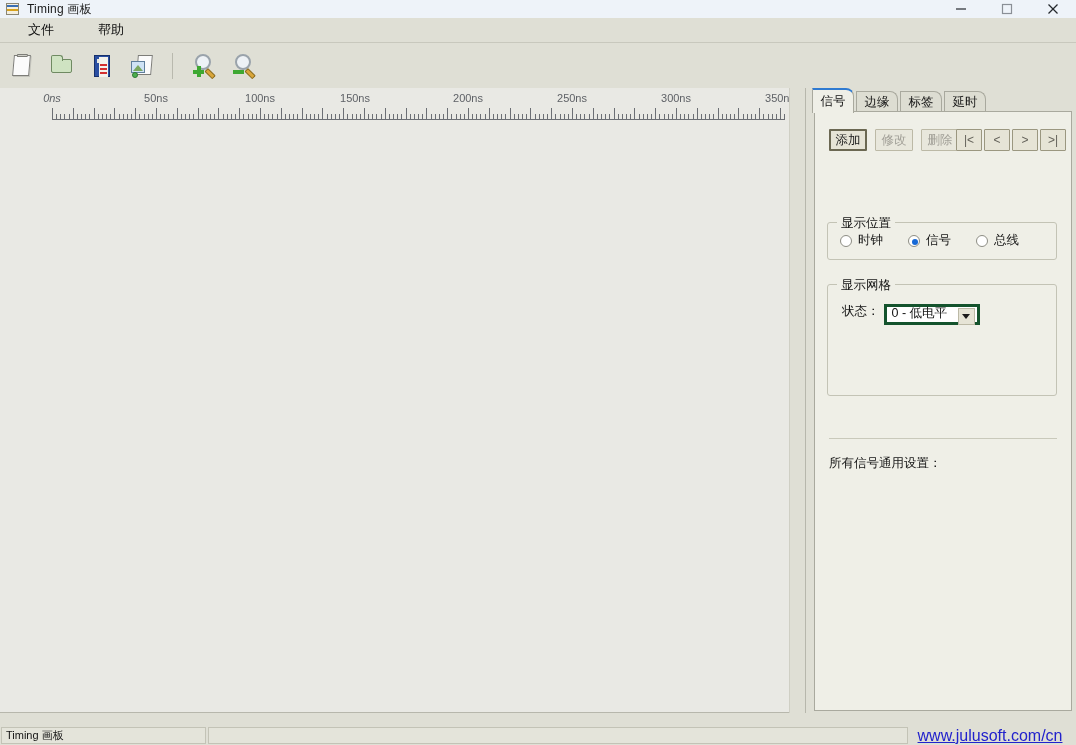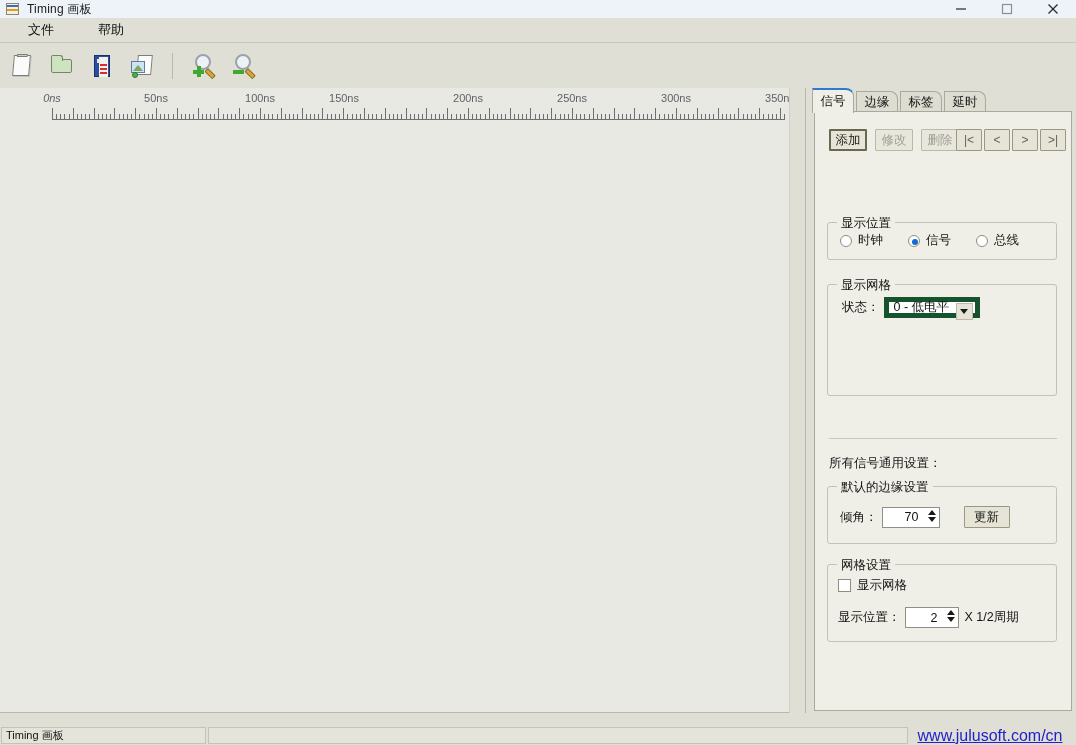--- a/index.html
+++ b/index.html
@@ -212,23 +212,23 @@
   }
 
   .radio { width: 12px; height: 12px; border-radius: 50%; background: #fff; border: 1px solid #8d8d84; position: relative; }
   .radio.on:after {
     content: ""; position: absolute; left: 3px; top: 3px; width: 6px; height: 6px;
     border-radius: 50%; background: #1769d6;
   }
   .cbox { width: 13px; height: 13px; background: #fff; border: 1px solid #8d8d84; }
 
   .select {
-    height: 21px; background: #fff; border: 5px solid #14532d;
-    display: flex; align-items: center; padding-left: 5px; position: relative;
-    font-size: 12.5px; color: #111;
+    height: 21px; background: #fff; border: 3px solid #14532d;
+    display: flex; align-items: flex-end; padding-left: 5px; position: relative;
+    font-size: 12.5px; color: #111; margin-top: 7px;
   }
   .select .arrow {
     position: absolute; right: 2px; top: 1px; width: 17px; height: 17px;
     background: #e6e4d6; border: 1px solid #bcb9a6;
     display: flex; align-items: center; justify-content: center;
   }
   .caret-d { width: 0; height: 0; border-left: 4px solid transparent; border-right: 4px solid transparent; border-top: 5px solid #1a1a1a; }
 
   .spin {
     height: 21px; background: #fff; border: 1px solid #8f8f86;
@@ -338,21 +338,21 @@
       </div>
     </div>
   </div>
 
   <div class="canvas-wrap">
     <div class="ruler" id="ruler">
       <div class="ruler-line"></div>
     <div class="ruler-label" style="left: 52px; font-style: italic;">0ns</div>
         <div class="ruler-label" style="left: 156px;">50ns</div>
         <div class="ruler-label" style="left: 260px;">100ns</div>
-        <div class="ruler-label" style="left: 344px;">150ns</div>
+        <div class="ruler-label" style="left: 355px;">150ns</div>
         <div class="ruler-label" style="left: 468px;">200ns</div>
         <div class="ruler-label" style="left: 572px;">250ns</div>
         <div class="ruler-label" style="left: 676px;">300ns</div>
         <div class="ruler-label" style="left: 780px;">350ns</div>
         <div class="tick major" style="left: 52px;"></div>
         <div class="tick minor" style="left: 56px;"></div>
         <div class="tick minor" style="left: 60px;"></div>
         <div class="tick minor" style="left: 64px;"></div>
         <div class="tick minor" style="left: 69px;"></div>
         <div class="tick major" style="left: 73px;"></div>
@@ -604,55 +604,21 @@
                 <i class="caret-d"></i>
               </span>
           </div>
         </div>
       </div>
 
       <div class="hr-sep" style="position:absolute;left:14px;top:326px;width:228px;"></div>
 
       <div class="lbl" style="position:absolute;left:14px;top:343px;">所有信号通用设置：</div>
 
-      <div class="group" style="position:absolute;left:12px;top:374px;width:230px;height:58px;">
-        <div class="gtitle">默认的边缘设置</div>
-        <div class="row" style="position:absolute;left:12px;top:19px;">
-          <div class="lbl">倾角：</div>
-          <div class="spin" style="width:58px;margin-left:4px;">
-            <span>70</span>
-            <span class="arrs">
-              <i class="caret-u2"></i>
-                <i class="caret-d2"></i>
-            </span>
-          </div>
-          <div class="btn" style="width:46px;margin-left:24px;">
-            <span>更新</span>
-          </div>
-        </div>
-      </div>
-
-      <div class="group" style="position:absolute;left:12px;top:452px;width:230px;height:78px;">
-        <div class="gtitle">网格设置</div>
-        <div class="row" style="position:absolute;left:10px;top:12px;gap:6px;">
-          <div class="cbox"></div>
-          <div class="lbl">显示网格</div>
-        </div>
-        <div class="row" style="position:absolute;left:10px;top:42px;">
-          <div class="lbl">显示位置：</div>
-          <div class="spin" style="width:54px;margin-left:4px;">
-            <span>2</span>
-            <span class="arrs">
-              <i class="caret-u2"></i>
-                <i class="caret-d2"></i>
-            </span>
-          </div>
-          <div class="lbl" style="margin-left:6px;">X 1/2周期</div>
-        </div>
-      </div>
+
 
     </div>
   </div>
 
   <div class="statusbar">
     <div class="sb-cell" style="width:205px;margin-left:1px;">
       <span>Timing 画板</span>
     </div>
     <div class="sb-cell" style="width:700px;margin-left:2px;">
       <span></span>

